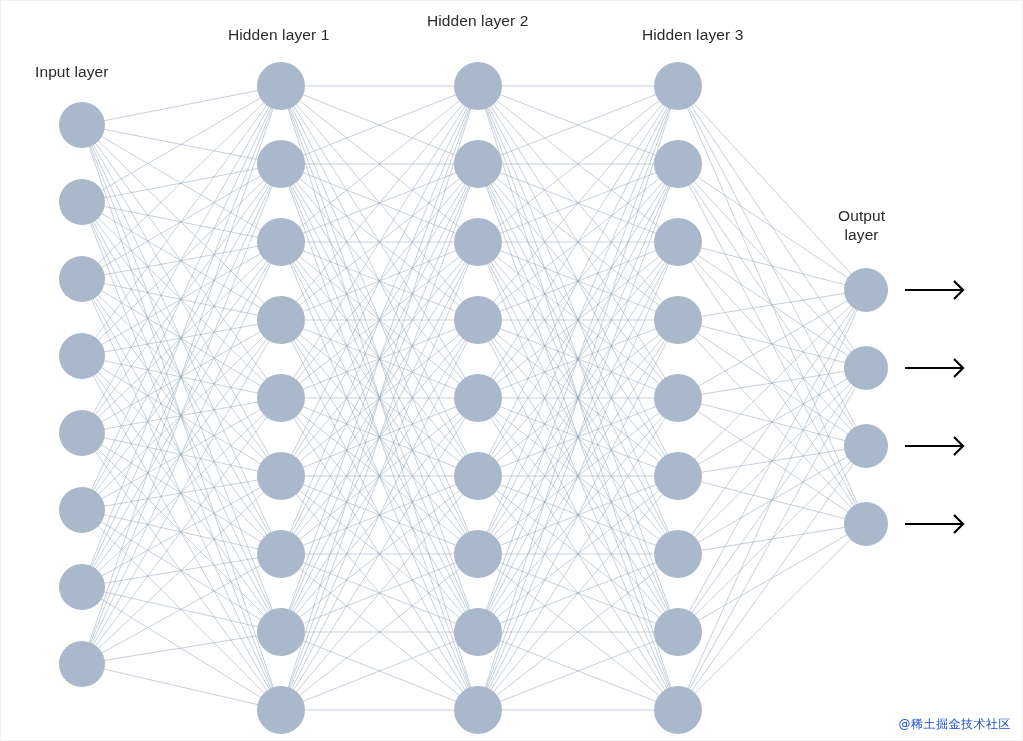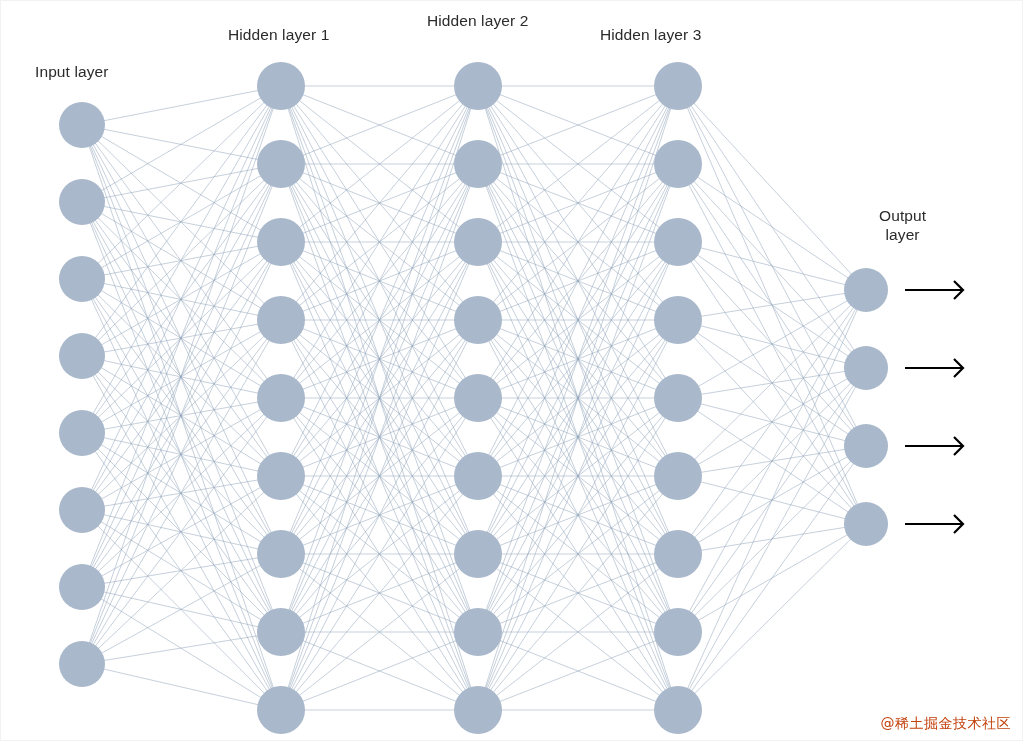--- a/index.html
+++ b/index.html
@@ -30,28 +30,27 @@
     position: absolute;
     color: #2b2b2b;
     font-size: 15.5px;
     line-height: 19px;
     letter-spacing: 0.1px;
     white-space: pre-line;
     font-family: Liberation Sans, sans-serif;
   }
   .label-center {
     text-align: center;
-    margin-left: 41px;
   }
   .watermark {
     position: absolute;
     right: 12px;
     bottom: 8px;
-    font-size: 14px;
-    color: #c2410c;
+    font-size: 12px;
+    color: #1d4ed8;
     letter-spacing: 0.5px;
     font-family: "DejaVu Sans", sans-serif;
     user-select: none;
   }
   .frame-edge {
     position: absolute;
     left: 0; top: 0;
     width: 1023px;
     height: 741px;
     box-shadow: inset 0 0 0 1px #f2f2f2;
@@ -396,21 +395,21 @@
         </g>
       </g>
   </svg>
 
   <div class="layer-label" id="label-input" style="left: 35px; top: 62px;">Input layer</div>
 
   <div class="layer-label" id="label-hidden1" style="left: 228px; top: 25px;">Hidden layer 1</div>
 
   <div class="layer-label" id="label-hidden2" style="left: 427px; top: 11px;">Hidden layer 2</div>
 
-  <div class="layer-label" id="label-hidden3" style="left: 600px; top: 25px;">Hidden layer 3</div>
+  <div class="layer-label" id="label-hidden3" style="left: 642px; top: 25px;">Hidden layer 3</div>
 
   <div class="layer-label label-center" id="label-output" style="left: 838px; top: 206px;">Output
 layer</div>
 
   <div class="watermark">@稀土掘金技术社区</div>
 
   <div class="frame-edge"></div>
 </div>
 
 </body></html>

